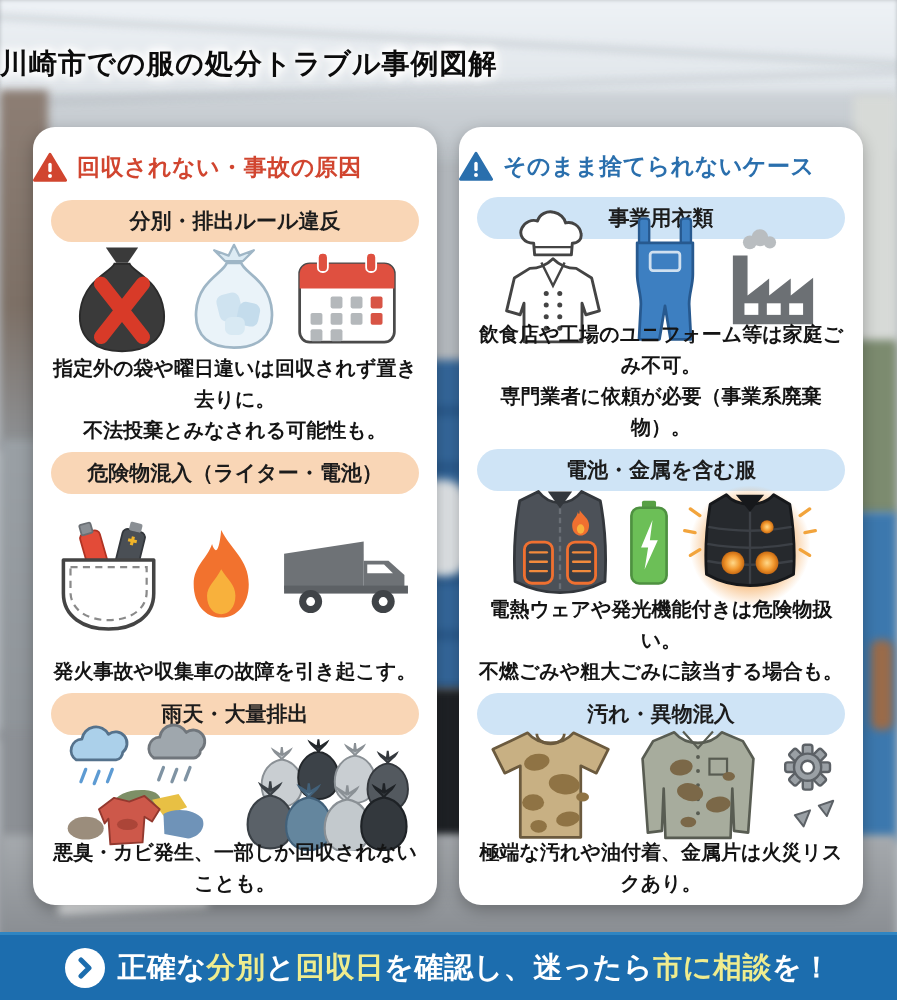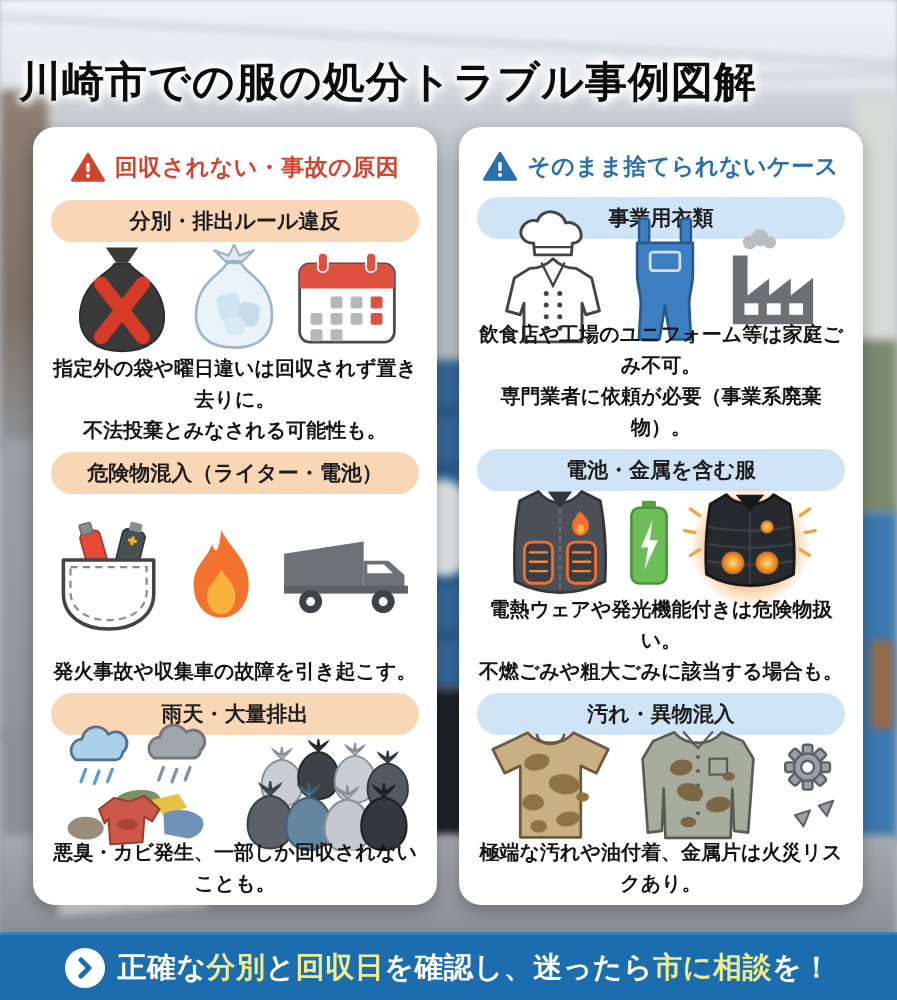--- a/index.html
+++ b/index.html
@@ -21,29 +21,29 @@
   .bg-truck-bag { top:480px; left:416px; width:60px; height:96px; background:#e0e4e7; border-radius:40% 60% 55% 45%; }
   .bg-truck-dark { top:688px; left:412px; width:76px; height:150px; background:#1f2226; }
   .bg-right-top { top:95px; right:0; width:44px; height:250px; background:#d7dad7; }
   .bg-right-green { top:340px; right:0; width:44px; height:175px; background:#7c8b6f; }
   .bg-right-blue { top:512px; right:0; width:44px; height:330px; background:#3c78ae; }
   .bg-right-rust { top:640px; right:4px; width:22px; height:90px; background:#9a6b49; border-radius:8px; }
   .bg-road { top:835px; left:0; width:897px; height:110px; background:linear-gradient(#a6aaae,#878b90); }
   .bg-road-mark { top:893px; left:58px; width:150px; height:17px; background:#e9ebec; transform:rotate(-3deg); border-radius:3px; }
 
   
-  .title { position:absolute; top:26px; left:0; width:776px; text-align:center;
-    font-size:42px; font-weight:bold; color:#0c0c0c; letter-spacing:1px;
+  .title { position:absolute; top:26px; left:0; width:776px; 
+    font-size:28px; font-weight:bold; color:#0c0c0c; letter-spacing:1px;
     text-shadow:0 0 6px #fff,0 0 12px #fff,0 0 18px #fff,2px 2px 8px #fff,-2px -2px 8px #fff; }
 
   
   .card { position:absolute; top:127px; width:404px; height:778px; background:#ffffff;
     border-radius:22px; box-shadow:0 5px 16px rgba(0,0,0,.28); display:flex; flex-direction:column; }
   .card.left { left:33px; } .card.right { left:459px; }
-  .card-hdr { display:flex; align-items:center; justify-content:center; gap:10px; margin-top:22px; height:38px; }
+  .card-hdr { display:flex; align-items:center; gap:10px; margin-top:22px; height:38px; }
   .card-hdr .hdr-txt { font-size:23px; font-weight:bold; letter-spacing:.5px; }
   .card.left .hdr-txt { color:#d1452f; } .card.right .hdr-txt { color:#2a6fad; }
   .sec { display:flex; flex-direction:column; padding:0 18px; }
   .sec.s1 { height:252px; margin-top:14px; } .sec.s2 { height:244px; } .sec.s3 { height:212px; }
   .pill { flex:0 0 42px; border-radius:21px; display:flex; align-items:center; justify-content:center;
     font-size:21px; font-weight:bold; color:#1c1c1c; }
   .pill.peach { background:#f9d6b6; } .pill.blue { background:#cfe4f6; }
   .icons { flex:1 1 auto; display:flex; align-items:center; justify-content:center; gap:16px; min-height:0; }
   .cap { flex:0 0 auto; text-align:center; font-size:20px; font-weight:bold; color:#141414; line-height:1.55; padding-bottom:6px; }
   .cap span { display:block; }

